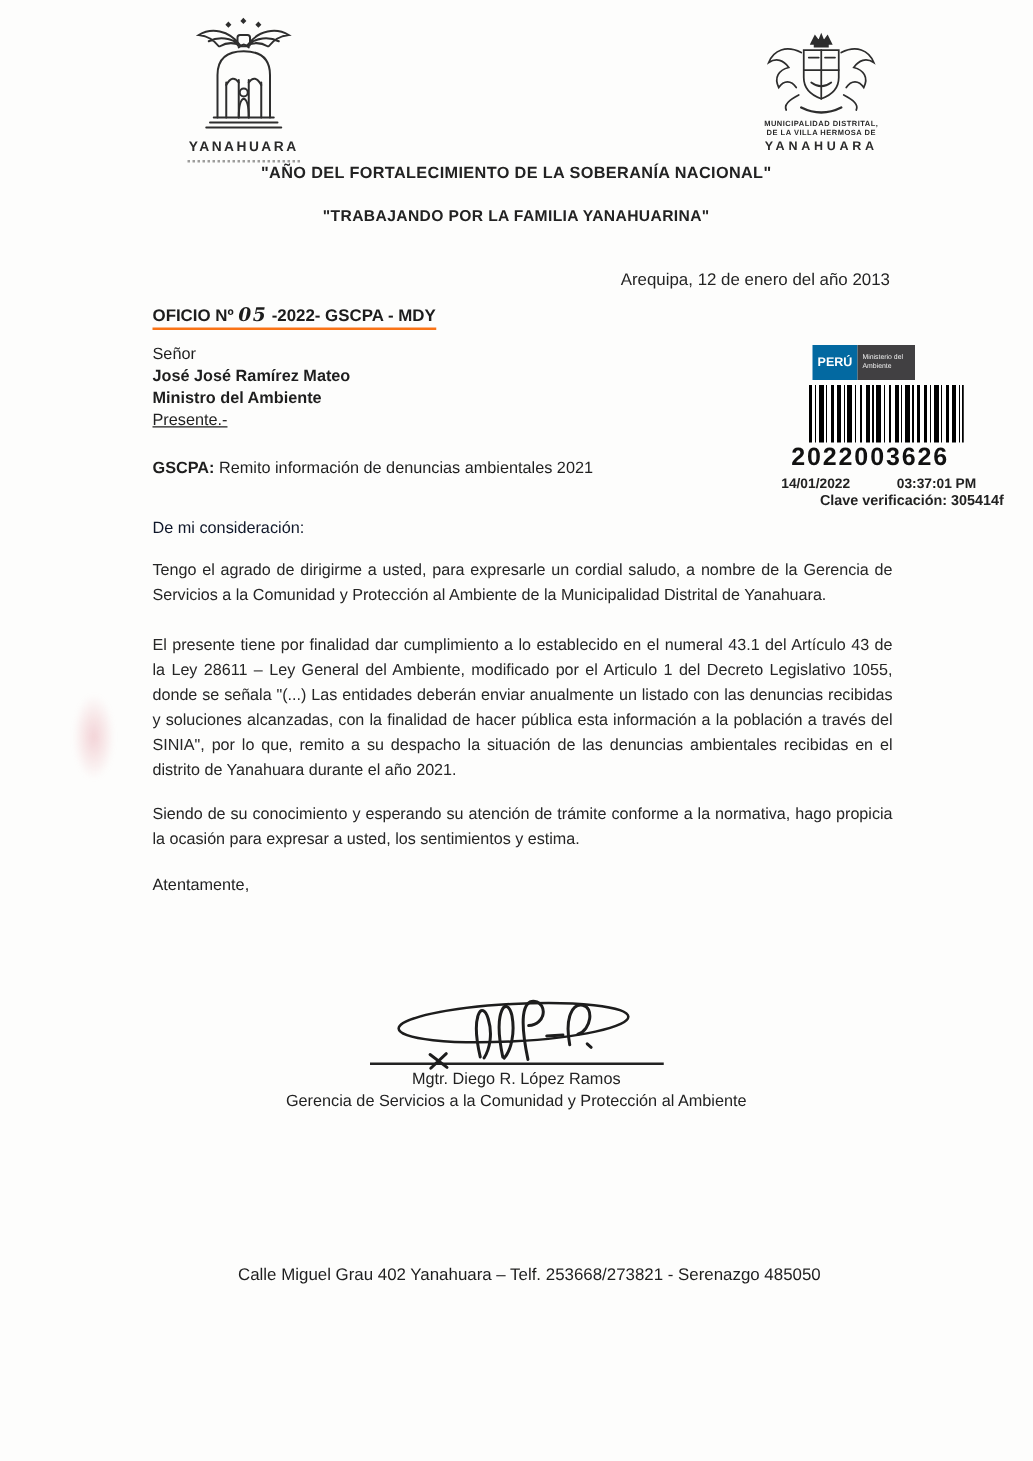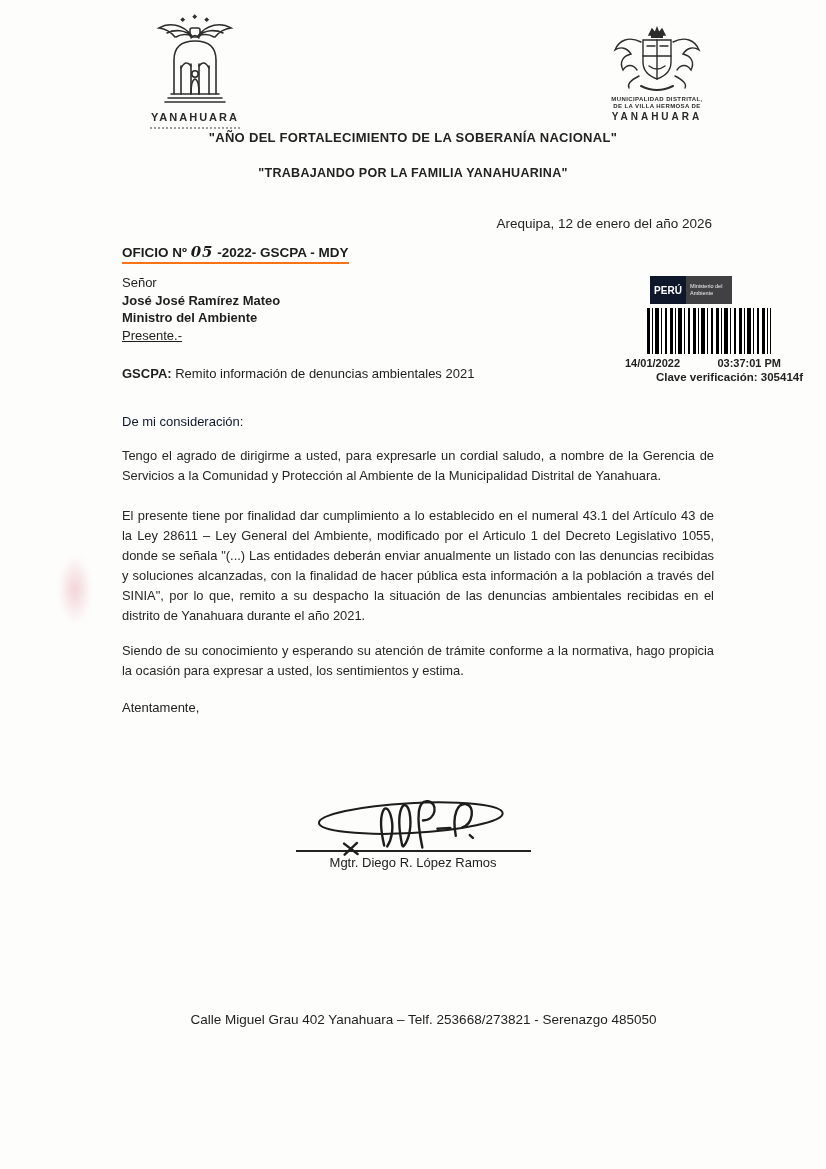--- a/index.html
+++ b/index.html
@@ -31,21 +31,21 @@
   .oficio .handnum{font-family:"DejaVu Serif", serif;font-style:italic;font-size:15px;letter-spacing:1px;}
 
   
   .addressee{left:122px;top:274px;font-size:13px;line-height:17.5px;color:#1e1e1e;}
   .addressee .bold{font-weight:bold;}
   .addressee .presente{text-decoration:underline;}
 
   
   .stamp{left:625px;top:276px;width:180px;}
   .stamp-header{margin-left:25px;display:flex;height:28px;width:82px;}
-  .stamp-peru{background:#0f172a;color:#fff;font-weight:bold;font-size:10px;display:flex;align-items:center;justify-content:center;width:36px;}
+  .stamp-peru{background:#0369a1;color:#fff;font-weight:bold;font-size:10px;display:flex;align-items:center;justify-content:center;width:36px;}
   .stamp-min{background:#414042;color:#f2f2f2;font-size:5.5px;line-height:7px;display:flex;align-items:center;padding-left:4px;width:46px;box-sizing:border-box;}
   .barcode{margin-left:22px;margin-top:4px;width:124px;height:46px;
     background:repeating-linear-gradient(90deg,#000 0 3px,#fff 3px 5px,#000 5px 6px,#fff 6px 8px,#000 8px 12px,#fff 12px 14px,#000 14px 15px,#fff 15px 18px,#000 18px 20px,#fff 20px 23px);}
   .stamp-number{margin-left:8px;margin-top:1px;font-size:20px;font-weight:bold;letter-spacing:1.5px;color:#111;}
   .stamp-daterow{display:flex;justify-content:space-between;width:156px;margin-top:3px;font-size:11px;font-weight:bold;color:#222;}
   .stamp-clave{width:178px;text-align:right;margin-top:2px;font-size:11.5px;font-weight:bold;color:#222;}
 
   
   .subject{left:122px;top:366px;font-size:13px;color:#1e1e1e;}
   .subject .lbl{font-weight:bold;}
@@ -126,37 +126,38 @@
     </g>
   </svg>
   <div class="crest-text1">MUNICIPALIDAD DISTRITAL,</div>
   <div class="crest-text1">DE LA VILLA HERMOSA DE</div>
   <div class="crest-text2">YANAHUARA</div>
 </div>
 
 <div class="abs quote1">"AÑO DEL FORTALECIMIENTO DE LA SOBERANÍA NACIONAL"</div>
 <div class="abs quote2">"TRABAJANDO POR LA FAMILIA YANAHUARINA"</div>
 
-<div class="abs dateline">Arequipa,  12 de enero del año 2026</div>
+<div class="abs dateline">Arequipa,  12 de enero del año 2013</div>
 
 <div class="abs oficio"><span>OFICIO Nº </span><span class="handnum">05</span><span> -2022- GSCPA - MDY</span></div>
 
 <div class="abs addressee">
   <div>Señor</div>
   <div class="bold">José José Ramírez Mateo</div>
   <div class="bold">Ministro del Ambiente</div>
   <div class="presente">Presente.-</div>
 </div>
 
 <div class="abs stamp">
   <div class="stamp-header">
     <div class="stamp-peru">PERÚ</div>
     <div class="stamp-min">Ministerio del Ambiente</div>
   </div>
   <div class="barcode"></div>
+  <div class="stamp-number">2022003626</div>
   <div class="stamp-daterow">
     <span>14/01/2022</span>
     <span>03:37:01  PM</span>
   </div>
   <div class="stamp-clave">Clave verificación: 305414f</div>
 </div>
 
 <div class="abs subject"><span class="lbl">GSCPA:</span><span> Remito información de denuncias ambientales 2021</span></div>
 
 <div class="abs greeting">De mi consideración:</div>
@@ -173,20 +174,21 @@
       <path d="M100,56 C94,22 104,10 108,26 C111,38 108,50 103,57"></path>
       <path d="M118,57 C112,18 124,8 127,24 C129,38 125,52 119,58"></path>
       <path d="M138,60 C133,28 136,12 146,14 C156,16 154,33 140,33"></path>
       <path d="M154,42 h13"></path>
       <path d="M172,50 C169,28 176,17 184,19 C193,21 190,39 179,42"></path>
       <path d="M186,50 l3,3"></path>
     </g>
   </svg>
   <div class="sig-line"></div>
   <div class="sig-name">Mgtr. Diego R. López Ramos</div>
+  <div class="sig-title">Gerencia de Servicios a la Comunidad y Protección al Ambiente</div>
 </div>
 
 <div class="abs footer">
   <div class="f1">Calle Miguel Grau 402 Yanahuara – Telf. 253668/273821 - Serenazgo 485050</div>
 </div>
 
 <div class="abs smudge"></div>
 <div class="abs camscanner">Escaneado con CamScanner</div>
 
 </body></html>

